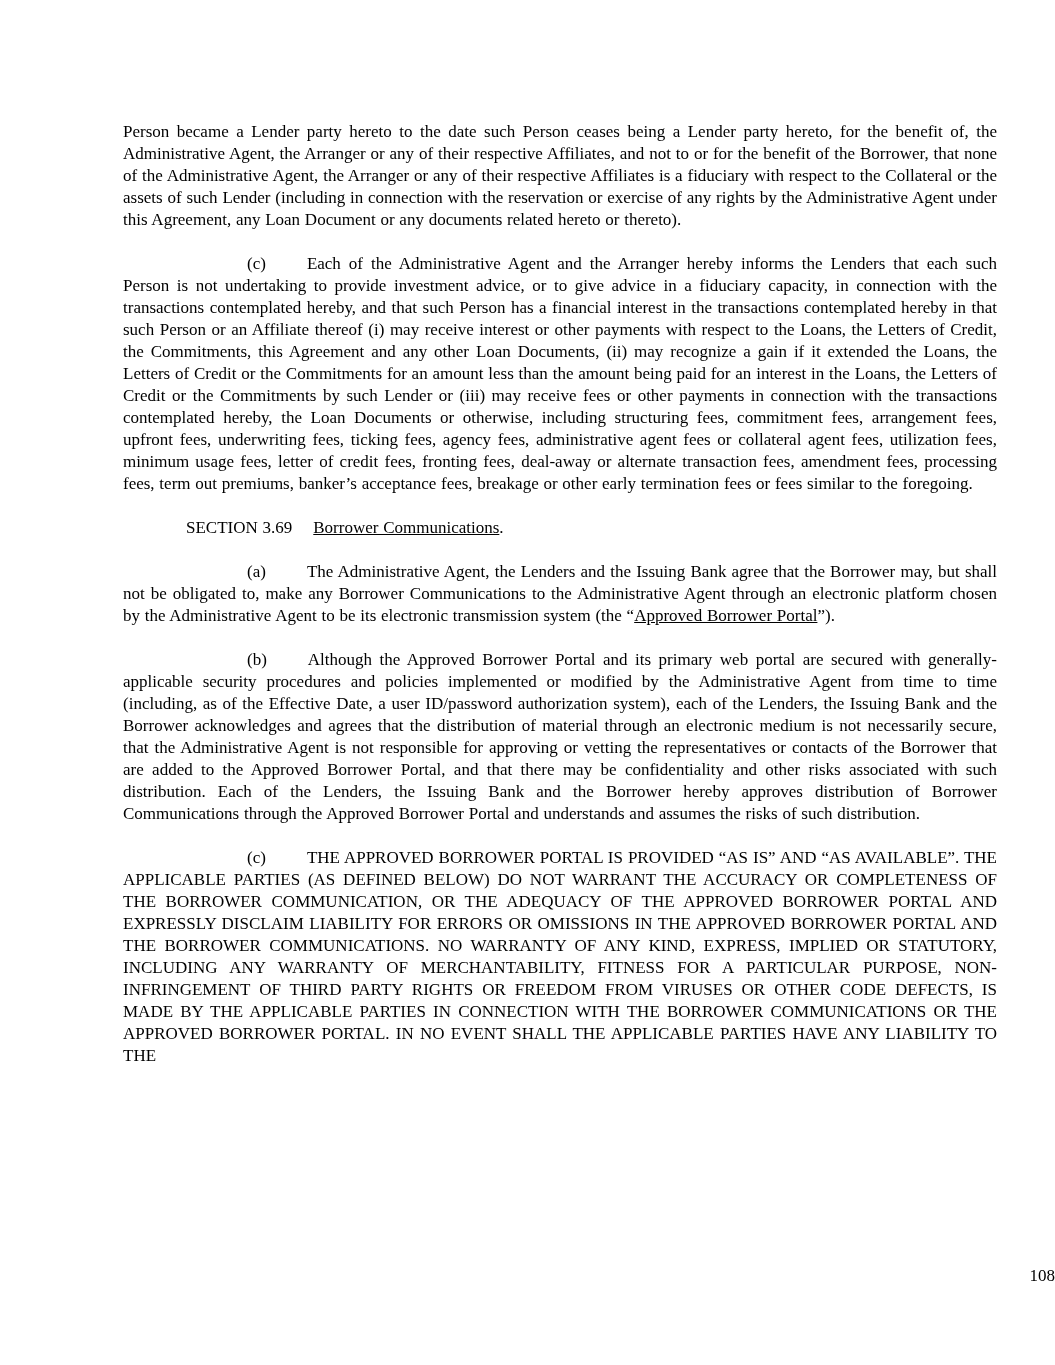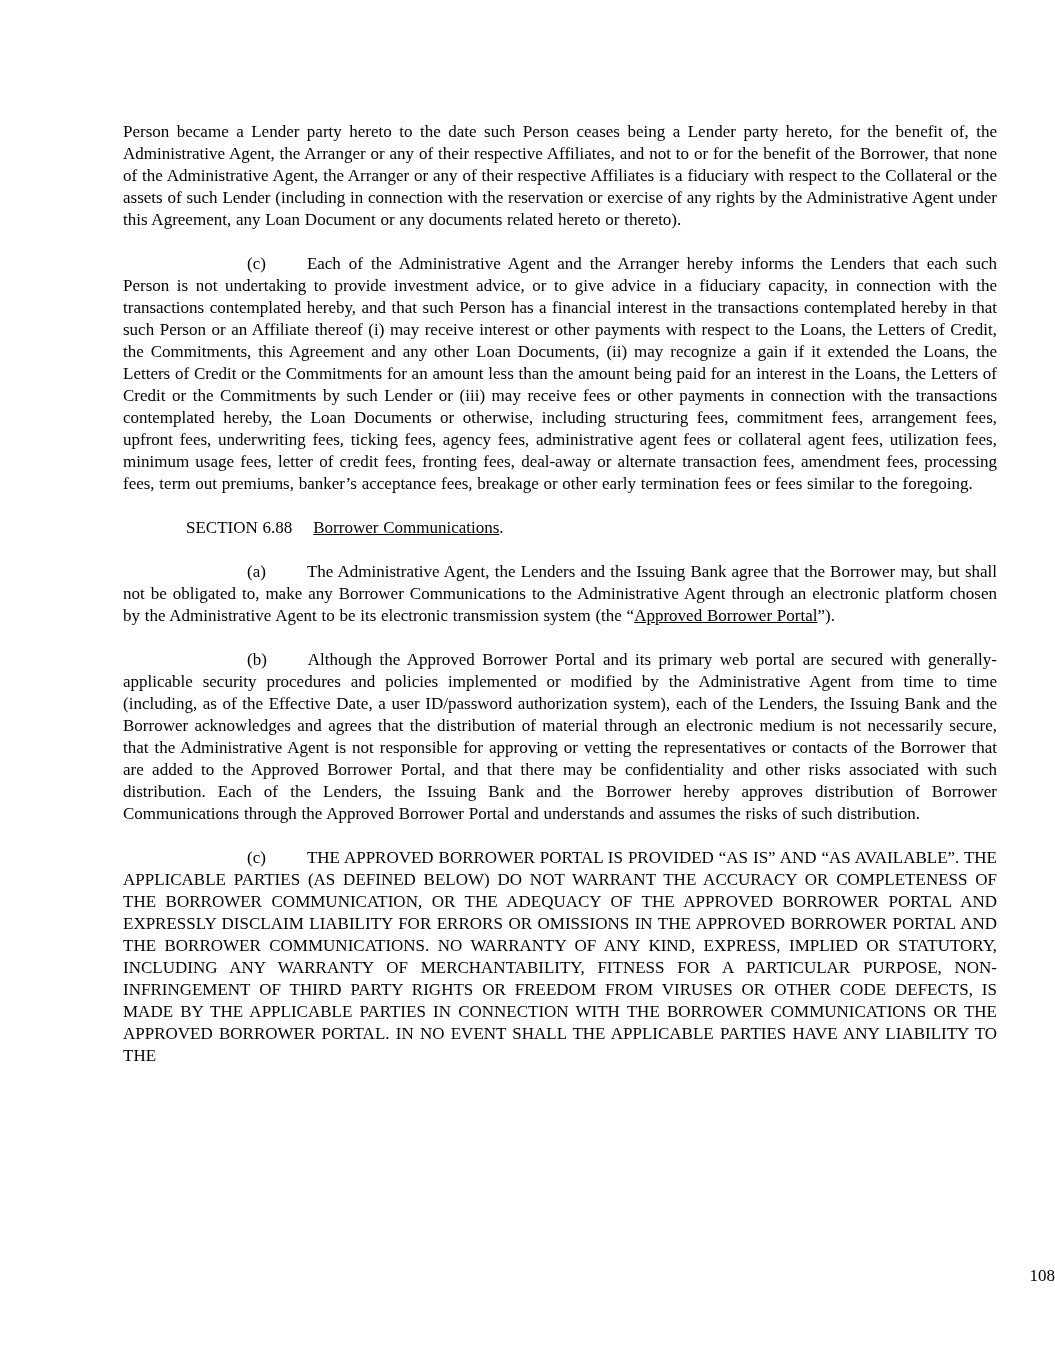--- a/index.html
+++ b/index.html
@@ -47,21 +47,21 @@
 
   <p class="para">
     <span>Person became a Lender party hereto to the date such Person ceases being a Lender party hereto, for the benefit of, the Administrative Agent, the Arranger or any of their respective Affiliates, and not to or for the benefit of the Borrower, that none of the Administrative Agent, the Arranger or any of their respective Affiliates is a fiduciary with respect to the Collateral or the assets of such Lender (including in connection with the reservation or exercise of any rights by the Administrative Agent under this Agreement, any Loan Document or any documents related hereto or thereto).</span>
   </p>
 
   <p class="para indent-1">
     <span>(c)</span><span class="tab"></span><span>Each of the Administrative Agent and the Arranger hereby informs the Lenders that each such Person is not undertaking to provide investment advice, or to give advice in a fiduciary capacity, in connection with the transactions contemplated hereby, and that such Person has a financial interest in the transactions contemplated hereby in that such Person or an Affiliate thereof (i) may receive interest or other payments with respect to the Loans, the Letters of Credit, the Commitments, this Agreement and any other Loan Documents, (ii) may recognize a gain if it extended the Loans, the Letters of Credit or the Commitments for an amount less than the amount being paid for an interest in the Loans, the Letters of Credit or the Commitments by such Lender or (iii) may receive fees or other payments in connection with the transactions contemplated hereby, the Loan Documents or otherwise, including structuring fees, commitment fees, arrangement fees, upfront fees, underwriting fees, ticking fees, agency fees, administrative agent fees or collateral agent fees, utilization fees, minimum usage fees, letter of credit fees, fronting fees, deal-away or alternate transaction fees, amendment fees, processing fees, term out premiums, banker’s acceptance fees, breakage or other early termination fees or fees similar to the foregoing.</span>
   </p>
 
   <p class="para indent-half section-line">
-    <span>SECTION 6.88</span><span class="tab-sm"></span><span class="underline">Borrower Communications</span><span>.</span>
+    <span>SECTION 3.69</span><span class="tab-sm"></span><span class="underline">Borrower Communications</span><span>.</span>
   </p>
 
   <p class="para indent-1">
     <span>(a)</span><span class="tab"></span><span>The Administrative Agent, the Lenders and the Issuing Bank agree that the Borrower may, but shall not be obligated to, make any Borrower Communications to the Administrative Agent through an electronic platform chosen by the Administrative Agent to be its electronic transmission system (the “</span><span class="underline">Approved Borrower Portal</span><span>”).</span>
   </p>
 
   <p class="para indent-1">
     <span>(b)</span><span class="tab"></span><span>Although the Approved Borrower Portal and its primary web portal are secured with generally-applicable security procedures and policies implemented or modified by the Administrative Agent from time to time (including, as of the Effective Date, a user ID/password authorization system), each of the Lenders, the Issuing Bank and the Borrower acknowledges and agrees that the distribution of material through an electronic medium is not necessarily secure, that the Administrative Agent is not responsible for approving or vetting the representatives or contacts of the Borrower that are added to the Approved Borrower Portal, and that there may be confidentiality and other risks associated with such distribution.  Each of the Lenders, the Issuing Bank and the Borrower hereby approves distribution of Borrower Communications through the Approved Borrower Portal and understands and assumes the risks of such distribution.</span>
   </p>
 

